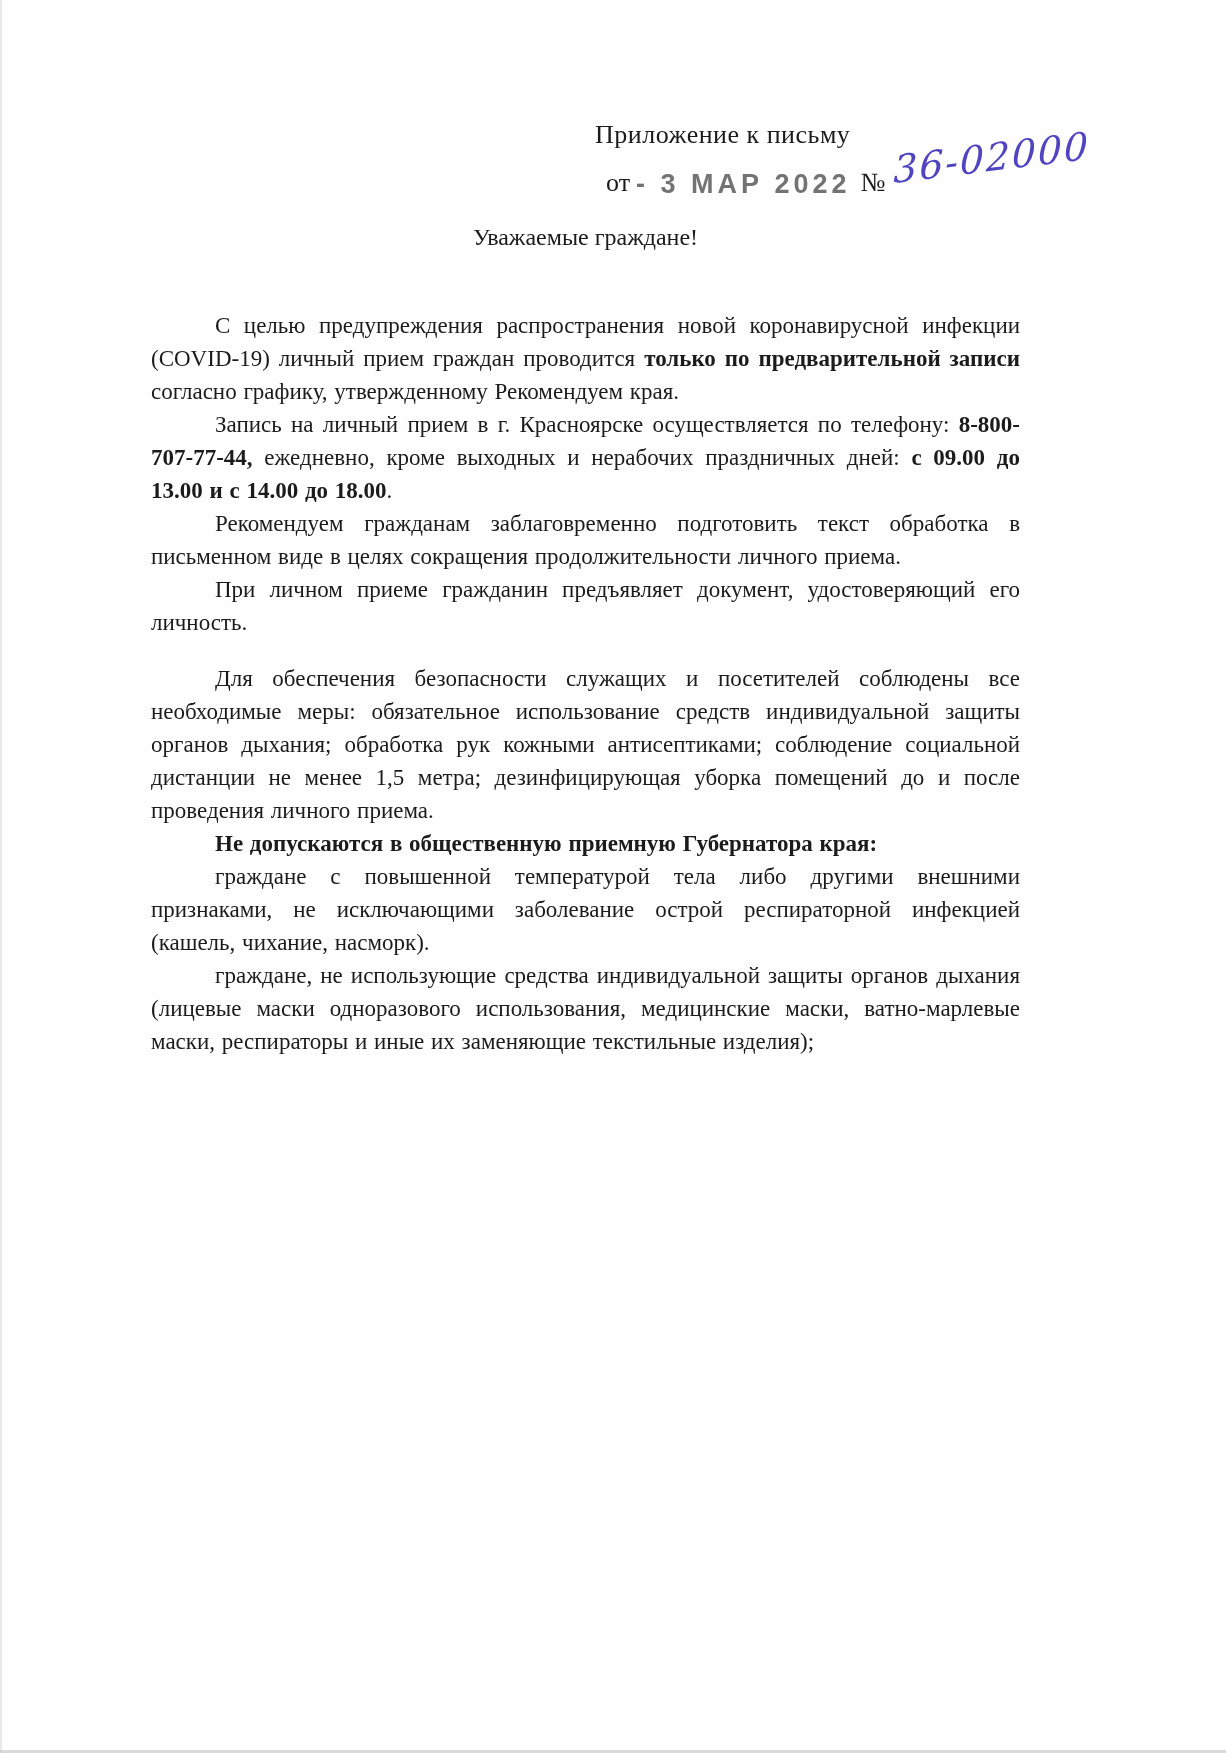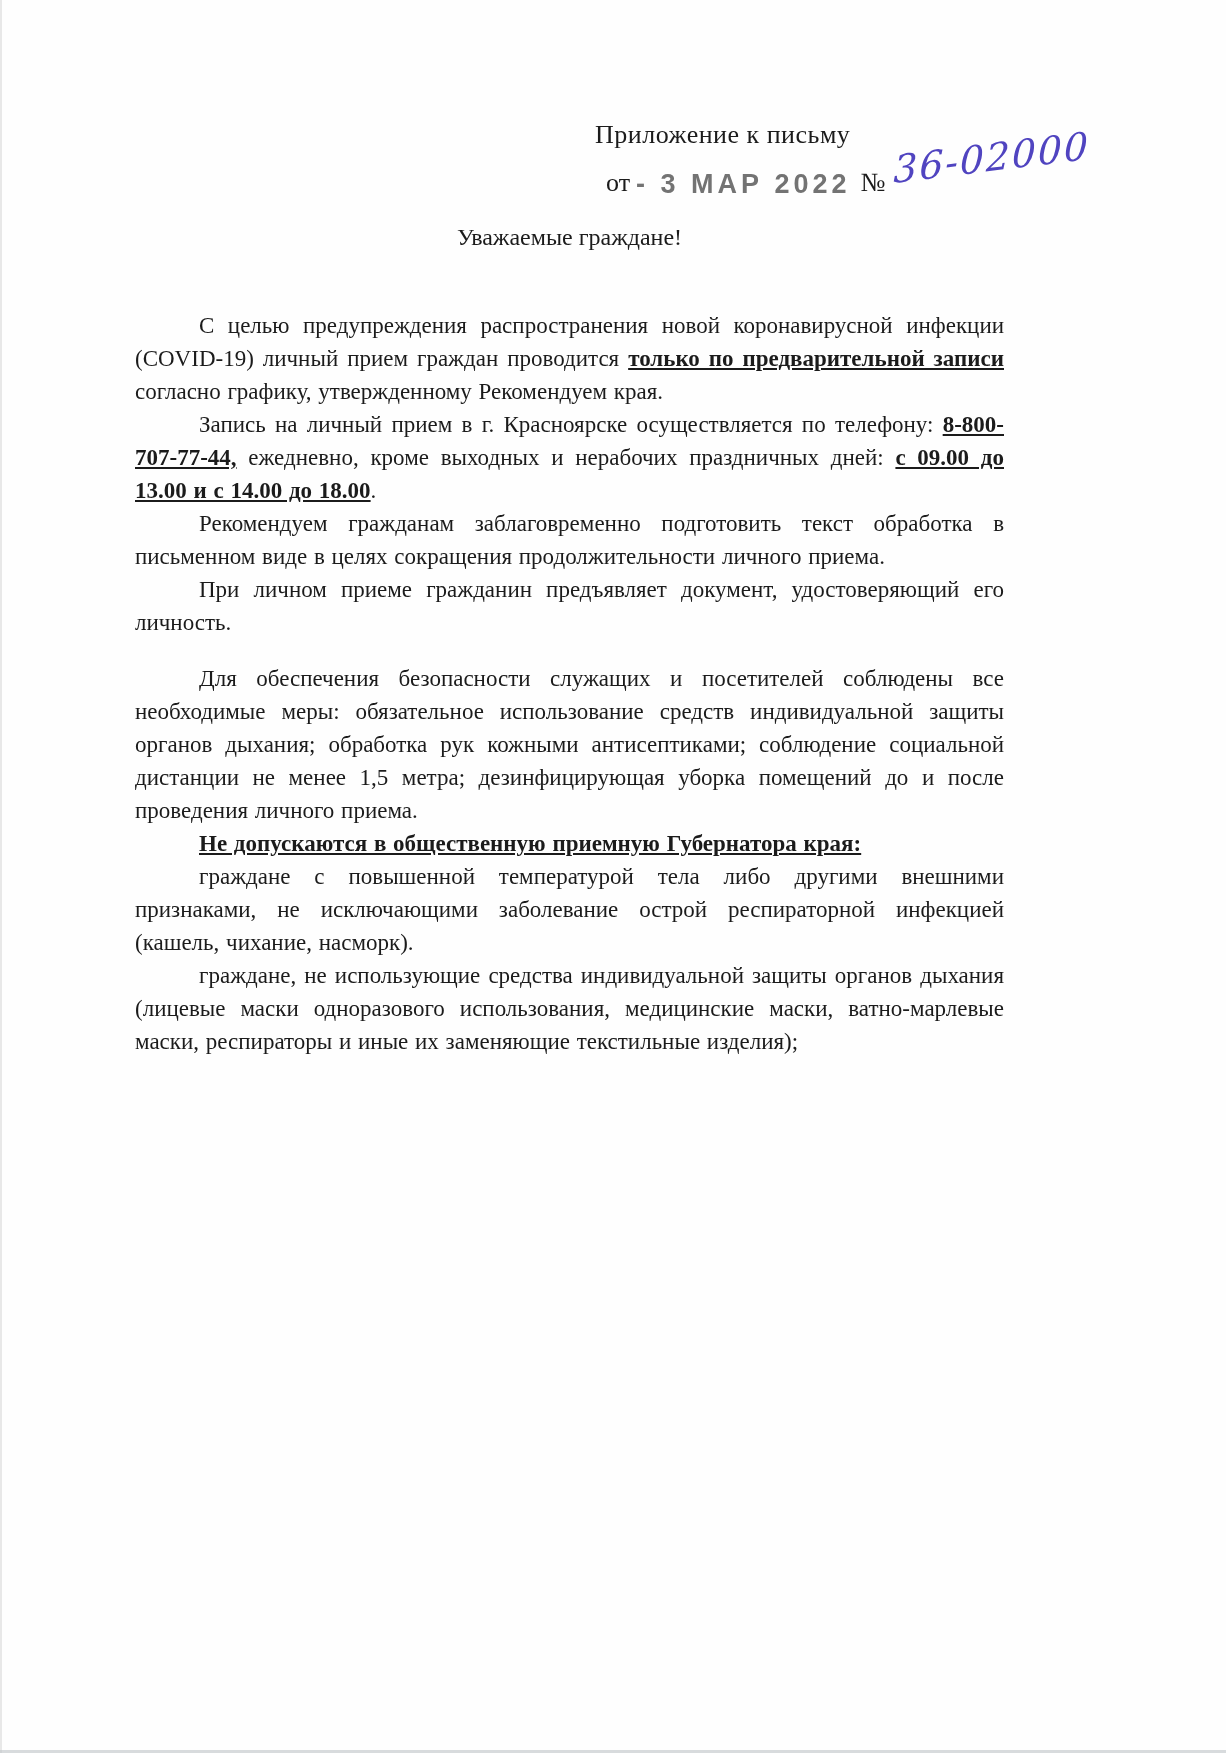--- a/index.html
+++ b/index.html
@@ -67,40 +67,40 @@
     color: #5044c0;
     letter-spacing: 2px;
     transform: rotate(-7deg) skewX(-8deg);
     transform-origin: left bottom;
     position: relative;
     top: -8px;
   }
 
   .content {
     position: absolute;
-    left: 135px;
+    left: 151px;
     top: 224px;
     width: 869px;
   }
   .salutation {
     text-align: center;
     font-size: 24px;
     margin-bottom: 58px;
   }
   .para {
     margin: 0;
     font-size: 23px;
     line-height: 33px;
     text-align: justify;
     text-align-last: left;
     text-indent: 64px;
     word-spacing: 1px;
   }
   .para.gap-before { margin-top: 23px; }
-  .b { font-weight: bold; text-decoration: underline; }
+  .b { font-weight: bold; }
 </style>
 </head>
 <body>
 
 <div class="page">
 
   <div class="doc-header">
     <div class="appendix-line">Приложение к письму</div>
     <div class="ref-line">
       <span class="from-label">от</span>

